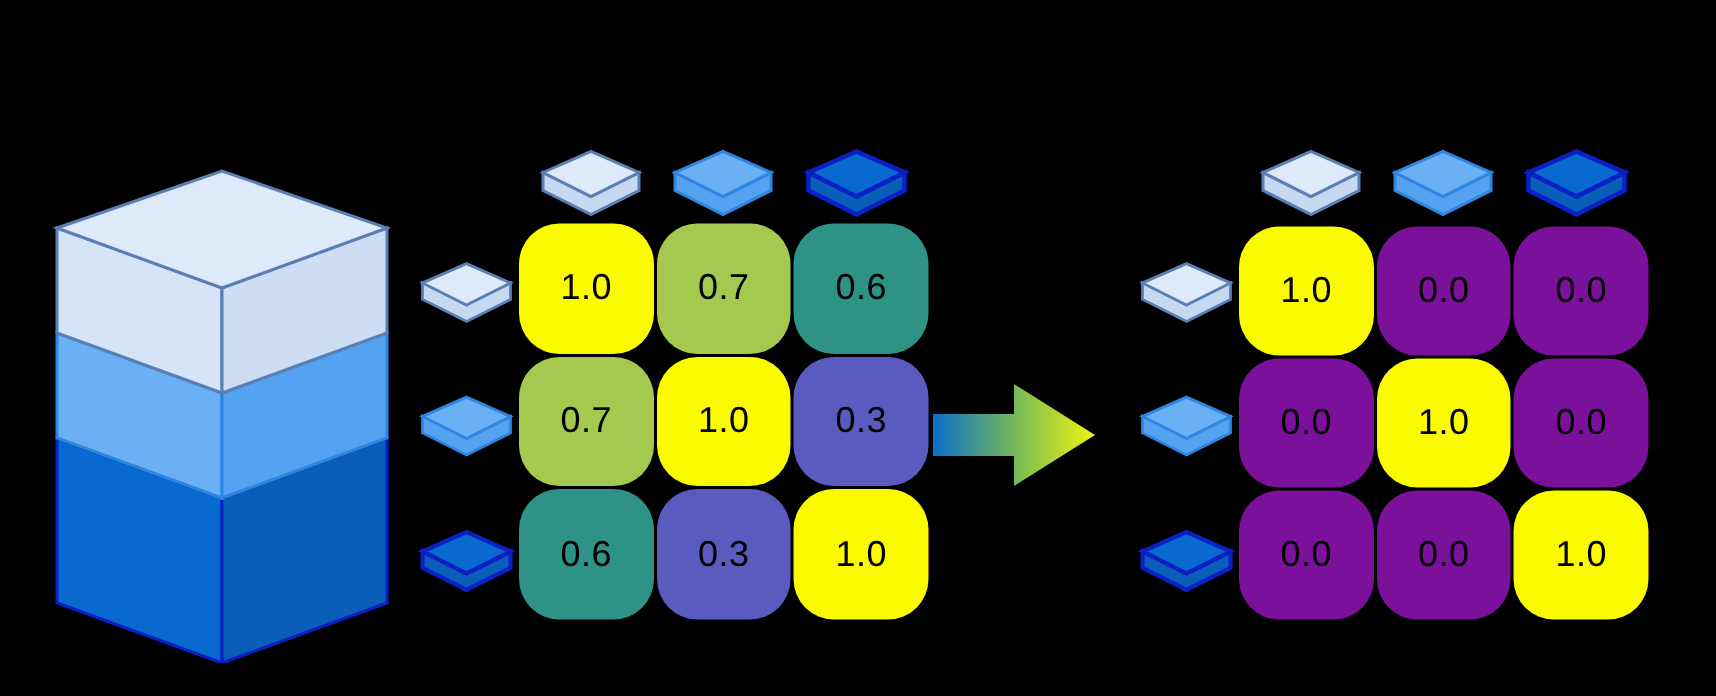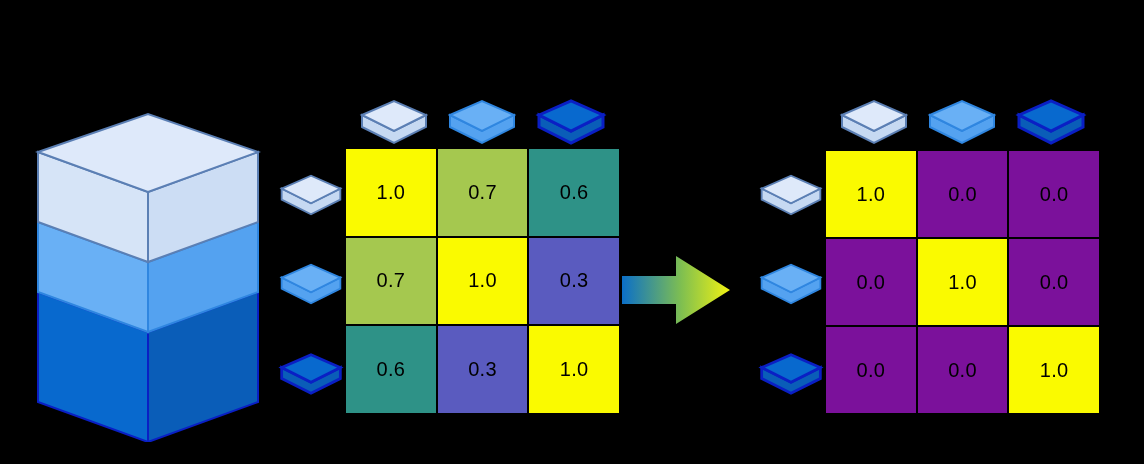--- a/index.html
+++ b/index.html
@@ -14,21 +14,21 @@
   
   .slab{position:absolute;}
   .slab svg{display:block;}
 
   
   .matrix{position:absolute;display:grid;
           grid-template-columns:repeat(3,1fr);
           grid-template-rows:repeat(3,1fr);
           background:#000;gap:2px;padding:1px;}
   .cell{display:flex;align-items:center;justify-content:center;
-        font-size:20px;color:#000;letter-spacing:.3px;}
+        font-size:24px;color:#000;letter-spacing:.3px;border-radius:27px;}
 
   
   .arrow{position:absolute;left:620px;top:250px;width:112px;height:80px;}
   .arrow svg{display:block;}
 </style>
 </head>
 <body>
 
 <div class="stage">
 

